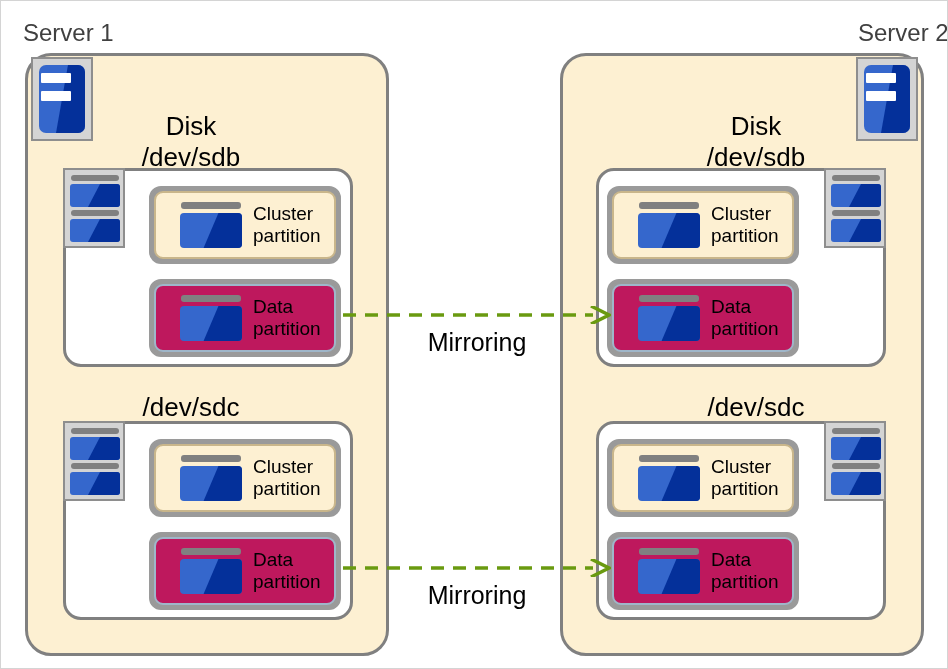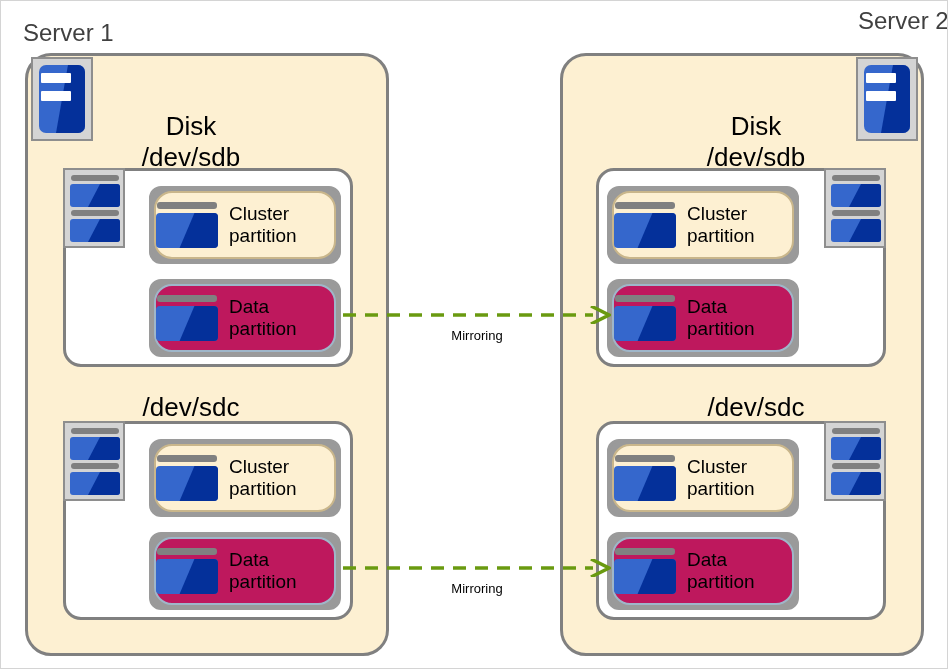--- a/index.html
+++ b/index.html
@@ -32,21 +32,21 @@
   .disk-label {
     position: absolute;
     font-size: 26px;
     color: #000000;
     text-align: center;
     line-height: 1.18;
     white-space: nowrap;
   }
   .mirror-label {
     position: absolute;
-    font-size: 13px;
+    font-size: 25px;
     color: #000000;
     text-align: center;
     white-space: nowrap;
   }
 
   
   .server-box {
     position: absolute;
     background: #fdf0d2;
     border: 3px solid #808080;
@@ -69,24 +69,24 @@
     box-sizing: border-box;
     border: 3px solid #9a9a9a;
     border-radius: 12px;
     padding: 2px;
     background: #9a9a9a;
   }
   .partition .inner {
     width: 100%;
     height: 100%;
     box-sizing: border-box;
-    border-radius: 18px;
+    border-radius: 9px;
     display: flex;
     align-items: center;
-    padding-left: 0;
+    padding-left: 24px;
   }
   .partition.cluster .inner {
     background: #fdf0d2;
     border: 2px solid #c9b68b;
   }
   .partition.data {
     border-color: #9a9a9a;
     background: #9a9a9a;
   }
   .partition.data .inner {
@@ -341,21 +341,21 @@
             <div class="dark"></div>
           </div>
       </div>
       <div class="plabel">
         <div>Data</div>
         <div>partition</div>
       </div>
     </div>
   </div>
 
-  <div class="server-label" style="left:857px; top:8px;">Server 2</div>
+  <div class="server-label" style="left:857px; top:20px;">Server 2</div>
 
   <div class="server-box" style="left:559px; top:52px; width:364px; height:603px;"></div>
 
   <div class="server-icon" style="left:855px; top:56px;">
     <div class="tower">
       <div class="dark"></div>
     </div>
     <div class="slot s1"></div>
     <div class="slot s2"></div>
   </div>

